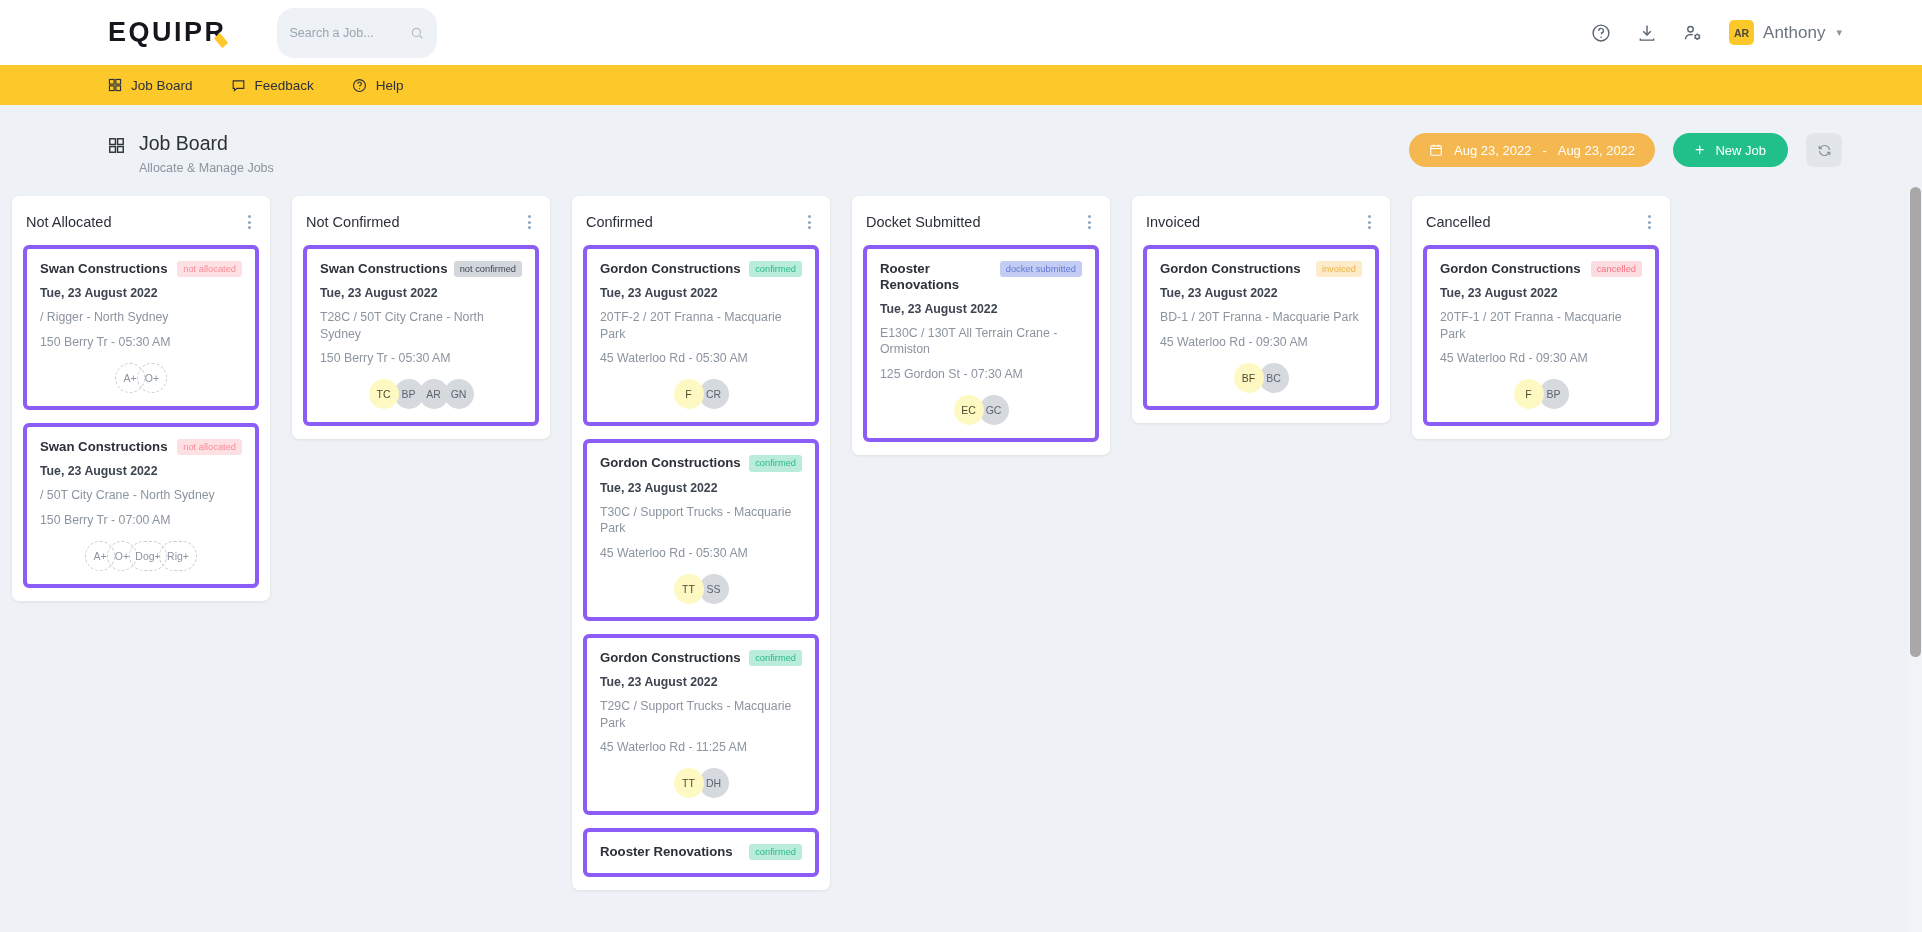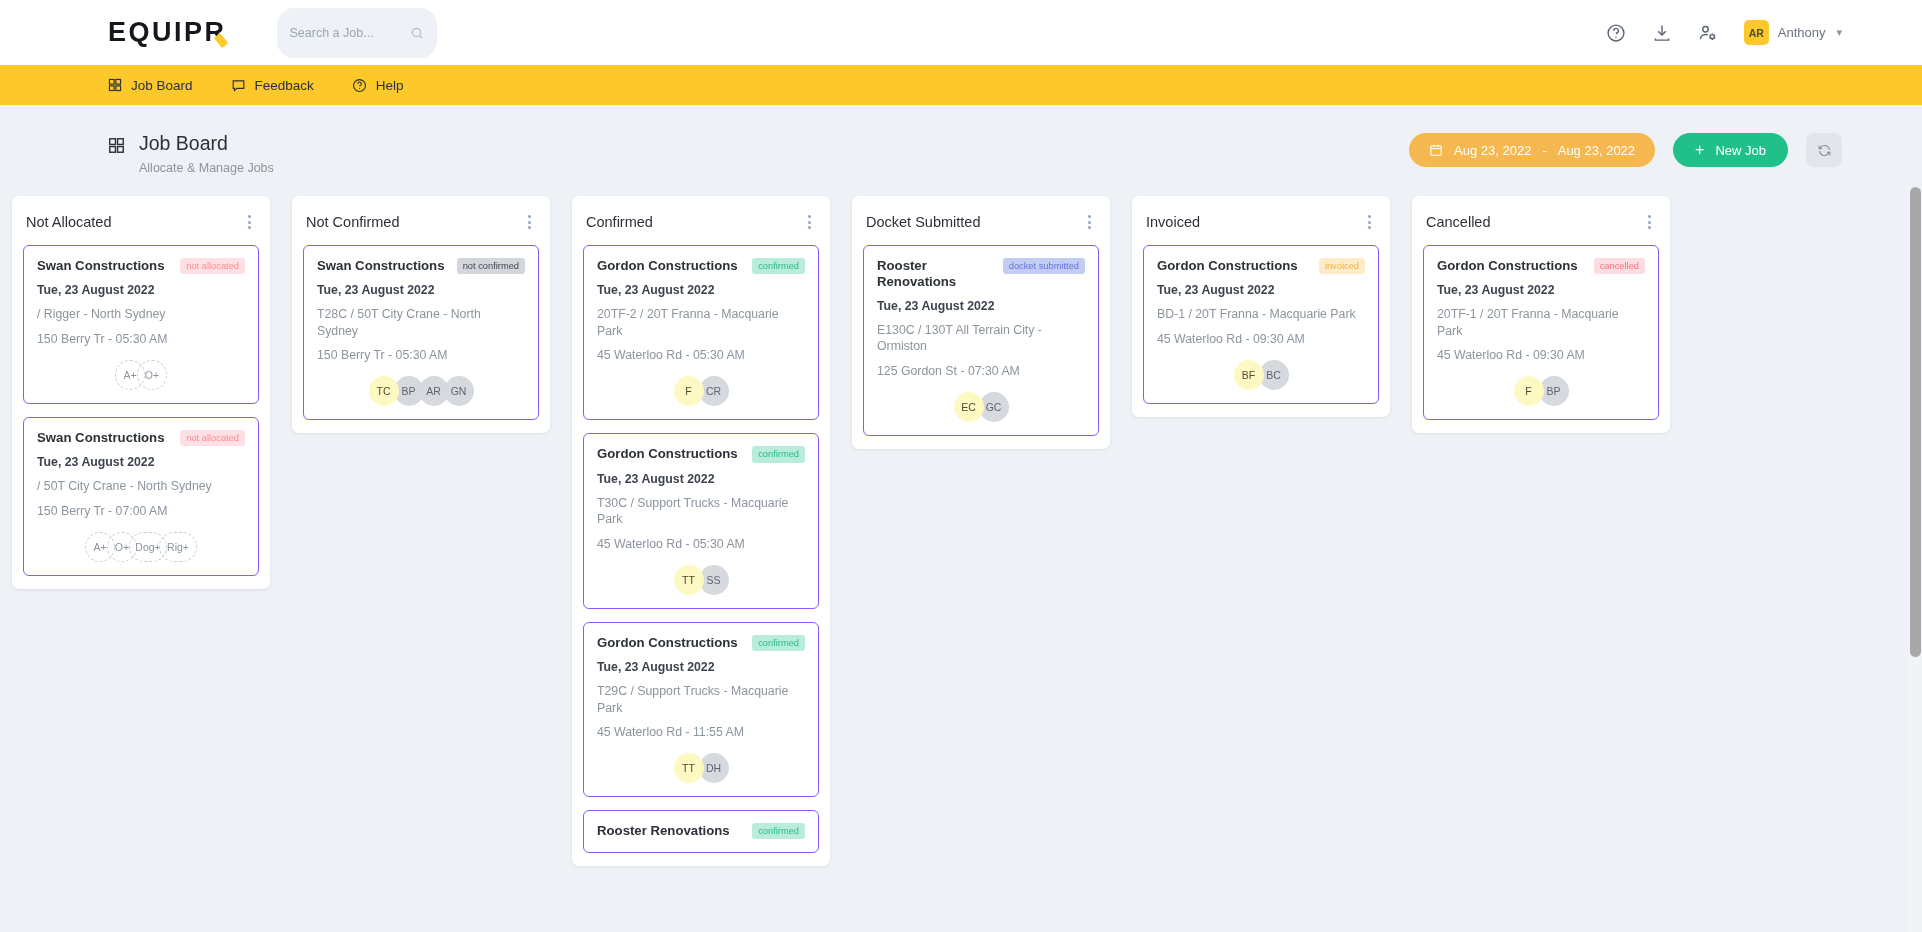--- a/index.html
+++ b/index.html
@@ -40,21 +40,21 @@
   .topbar-right {
     margin-left: auto; display: flex; align-items: center; gap: 26px;
   }
   .ic { color: #5a6372; display: flex; align-items: center; cursor: pointer; }
   .user-chip { display: flex; align-items: center; gap: 9px; cursor: pointer; }
   .avatar-badge {
     width: 25px; height: 25px; border-radius: 5px; background: #fcc82a;
     color: #4a4a3a; font-size: 10.5px; font-weight: 700;
     display: flex; align-items: center; justify-content: center;
   }
-  .user-name { font-size: 13px; color: #6b7480; }
+  .user-name { font-size: 17px; color: #6b7480; }
   .chev { font-size: 11px; color: #8b949f; margin-left: 2px; }
 
   
   .navbar {
     height: 40px; background: #fcc82a;
     display: flex; align-items: center; padding-left: 108px; gap: 38px;
   }
   .nav-item {
     display: flex; align-items: center; gap: 9px;
     font-size: 13.5px; color: #2c3038; cursor: pointer;
@@ -102,21 +102,21 @@
     padding: 4px 3px 12px 3px;
   }
   .col-title { font-size: 14.5px; color: #2c3038; }
   .kebab {
     margin-left: auto; display: flex; flex-direction: column; gap: 2.5px;
     padding: 4px 5px; cursor: pointer;
   }
   .kebab i { width: 3px; height: 3px; border-radius: 50%; background: #8fa6c0; display: block; }
 
   .card {
-    background: #ffffff; border: 1px solid #8b5cf6; border-radius: 6px;
+    background: #ffffff; border: 4px solid #8b5cf6; border-radius: 6px;
     padding: 12px 13px 13px 13px; margin-bottom: 13px;
   }
   .card:last-child { margin-bottom: 0; }
   .card-top { display: flex; align-items: flex-start; }
   .client { font-size: 13.2px; font-weight: 700; color: #2c3038; line-height: 1.2; }
   .badge {
     margin-left: auto; font-size: 9.3px; border-radius: 3px;
     padding: 3px 6px; white-space: nowrap; line-height: 1.1;
   }
   .b-notallocated { background: #fde0e3; color: #fa8c96; }
@@ -385,21 +385,21 @@
           <span class="av av-gray">SS</span>
         </div>
       </div>
       <div class="card">
         <div class="card-top">
           <div class="client">Gordon Constructions</div>
           <div class="badge b-confirmed">confirmed</div>
         </div>
         <div class="date-line">Tue, 23 August 2022</div>
         <div class="job-line">T29C / Support Trucks - Macquarie Park</div>
-        <div class="loc-line">45 Waterloo Rd - 11:55 AM</div>
+        <div class="loc-line">45 Waterloo Rd - 11:25 AM</div>
         <div class="avatars">
           <span class="av av-yellow">TT</span>
           <span class="av av-gray">DH</span>
         </div>
       </div>
       <div class="card">
         <div class="card-top">
           <div class="client">Rooster Renovations</div>
           <div class="badge b-confirmed">confirmed</div>
         </div>
@@ -413,21 +413,21 @@
           <i></i>
           <i></i>
         </div>
       </div>
       <div class="card">
         <div class="card-top">
           <div class="client">Rooster Renovations</div>
           <div class="badge b-docket">docket submitted</div>
         </div>
         <div class="date-line">Tue, 23 August 2022</div>
-        <div class="job-line">E130C / 130T All Terrain City - Ormiston</div>
+        <div class="job-line">E130C / 130T All Terrain Crane - Ormiston</div>
         <div class="loc-line">125 Gordon St - 07:30 AM</div>
         <div class="avatars">
           <span class="av av-yellow">EC</span>
           <span class="av av-gray">GC</span>
         </div>
       </div>
     </div>
     <div class="column">
       <div class="col-head">
         <div class="col-title">Invoiced</div>

